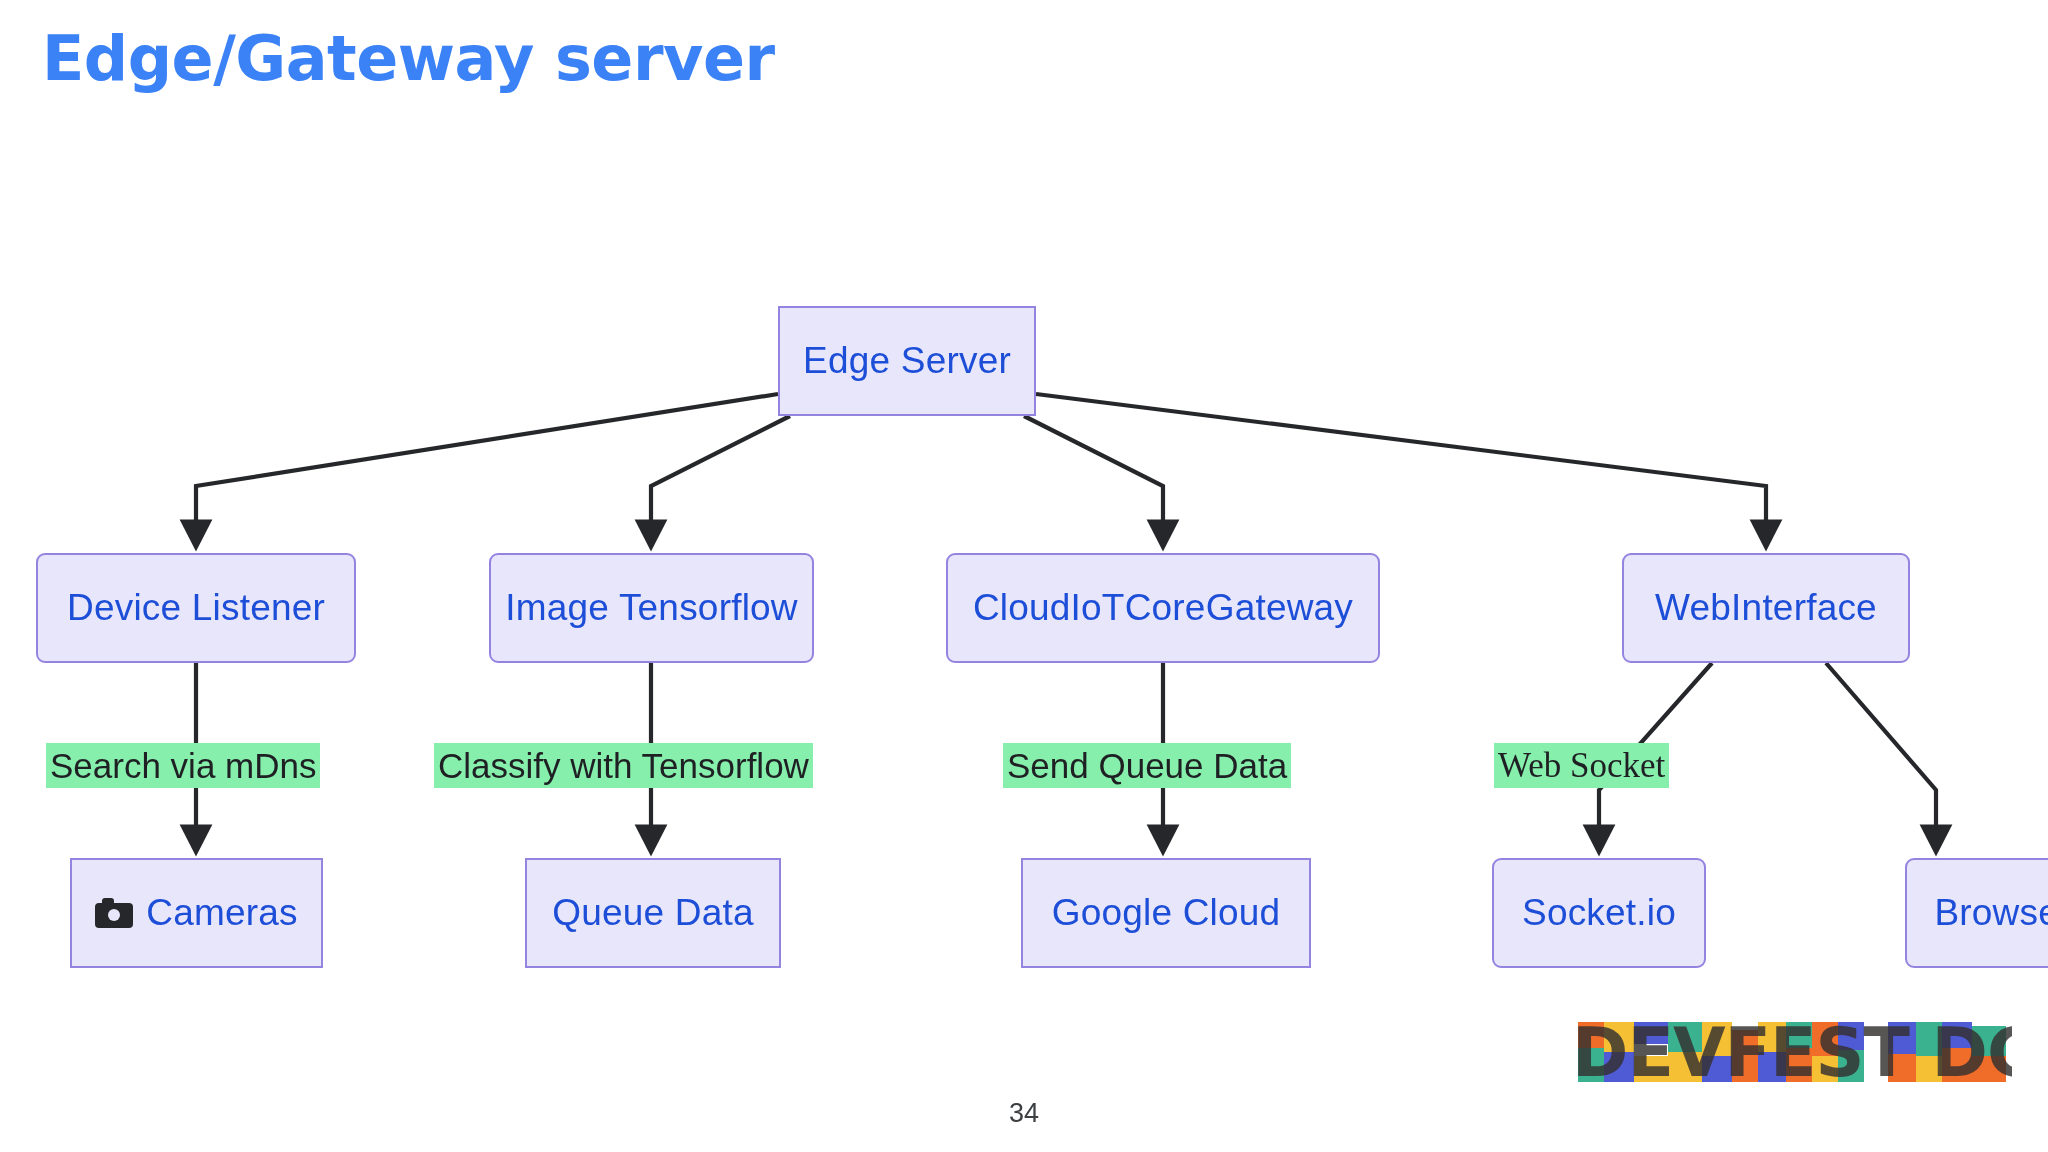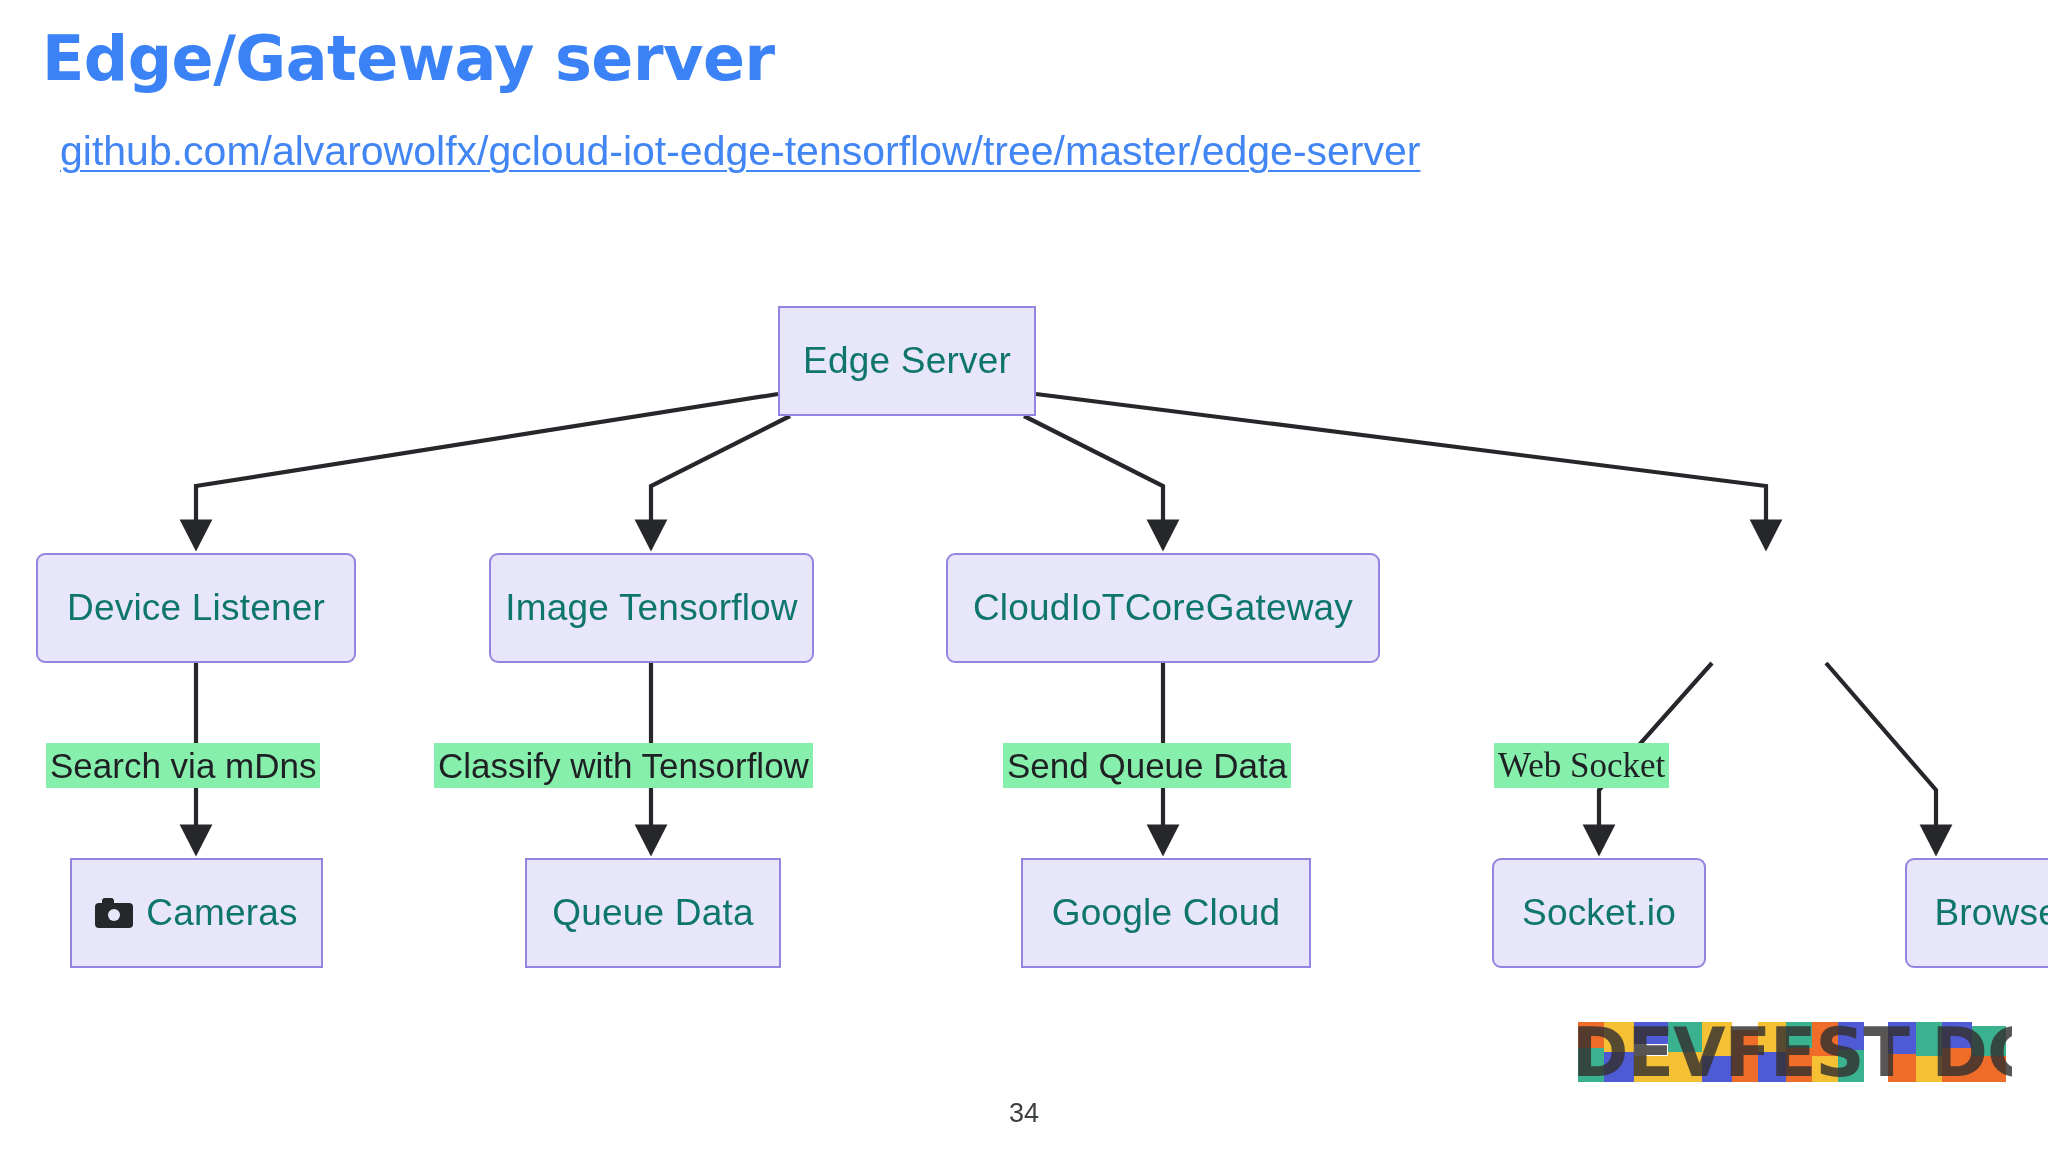--- a/index.html
+++ b/index.html
@@ -66,21 +66,21 @@
   }
 
   .node {
     position: absolute;
     box-sizing: border-box;
     background: #e8e6fb;
     border: 2px solid #9583e0;
     display: flex;
     align-items: center;
     justify-content: center;
-    color: #0f766e;
+    color: #1d4ed8;
     font-family: "Liberation Sans", sans-serif;
     font-size: 37px;
     font-weight: 400;
     white-space: nowrap;
     letter-spacing: 0.2px;
   }
   .node.rounded { border-radius: 9px; }
   .node.sharp   { border-radius: 0px; }
 
   .node-label { pointer-events: none; }
@@ -146,21 +146,20 @@
     width: 440px;
     height: 86px;
   }
 </style>
 </head>
 <body>
 
 <div class="slide">
 
   <div id="slide-title">Edge/Gateway server</div>
-  <a id="slide-link">github.com/alvarowolfx/gcloud-iot-edge-tensorflow/tree/master/edge-server</a>
 
   <div id="diagram">
 
     <svg id="edges-svg" viewBox="0 0 2048 1152" xmlns="http://www.w3.org/2000/svg">
       <defs>
         <marker id="arrowhead" markerWidth="9" markerHeight="9" refX="5.6" refY="4.5" orient="auto" markerUnits="strokeWidth">
           <path d="M0,0.6 L7.6,4.5 L0,8.4 Z" fill="#26272b"></path>
         </marker>
       </defs>
 
@@ -189,20 +188,23 @@
     </div>
 
     <div class="node rounded" style="left:489px; top:553px; width:325px; height:110px;">
       <span class="node-label">Image Tensorflow</span>
     </div>
 
     <div class="node rounded" style="left:946px; top:553px; width:434px; height:110px;">
       <span class="node-label">CloudIoTCoreGateway</span>
     </div>
 
+    <div class="node rounded" style="left:1622px; top:553px; width:288px; height:110px;">
+      <span class="node-label">WebInterface</span>
+    </div>
 
     <div class="node sharp" style="left:70px; top:858px; width:253px; height:110px;">
       <span class="cam-icon">
         <span class="hump"></span>
           <span class="body"></span>
           <span class="lens"></span>
       </span>
       <span class="node-label">Cameras</span>
     </div>
 

